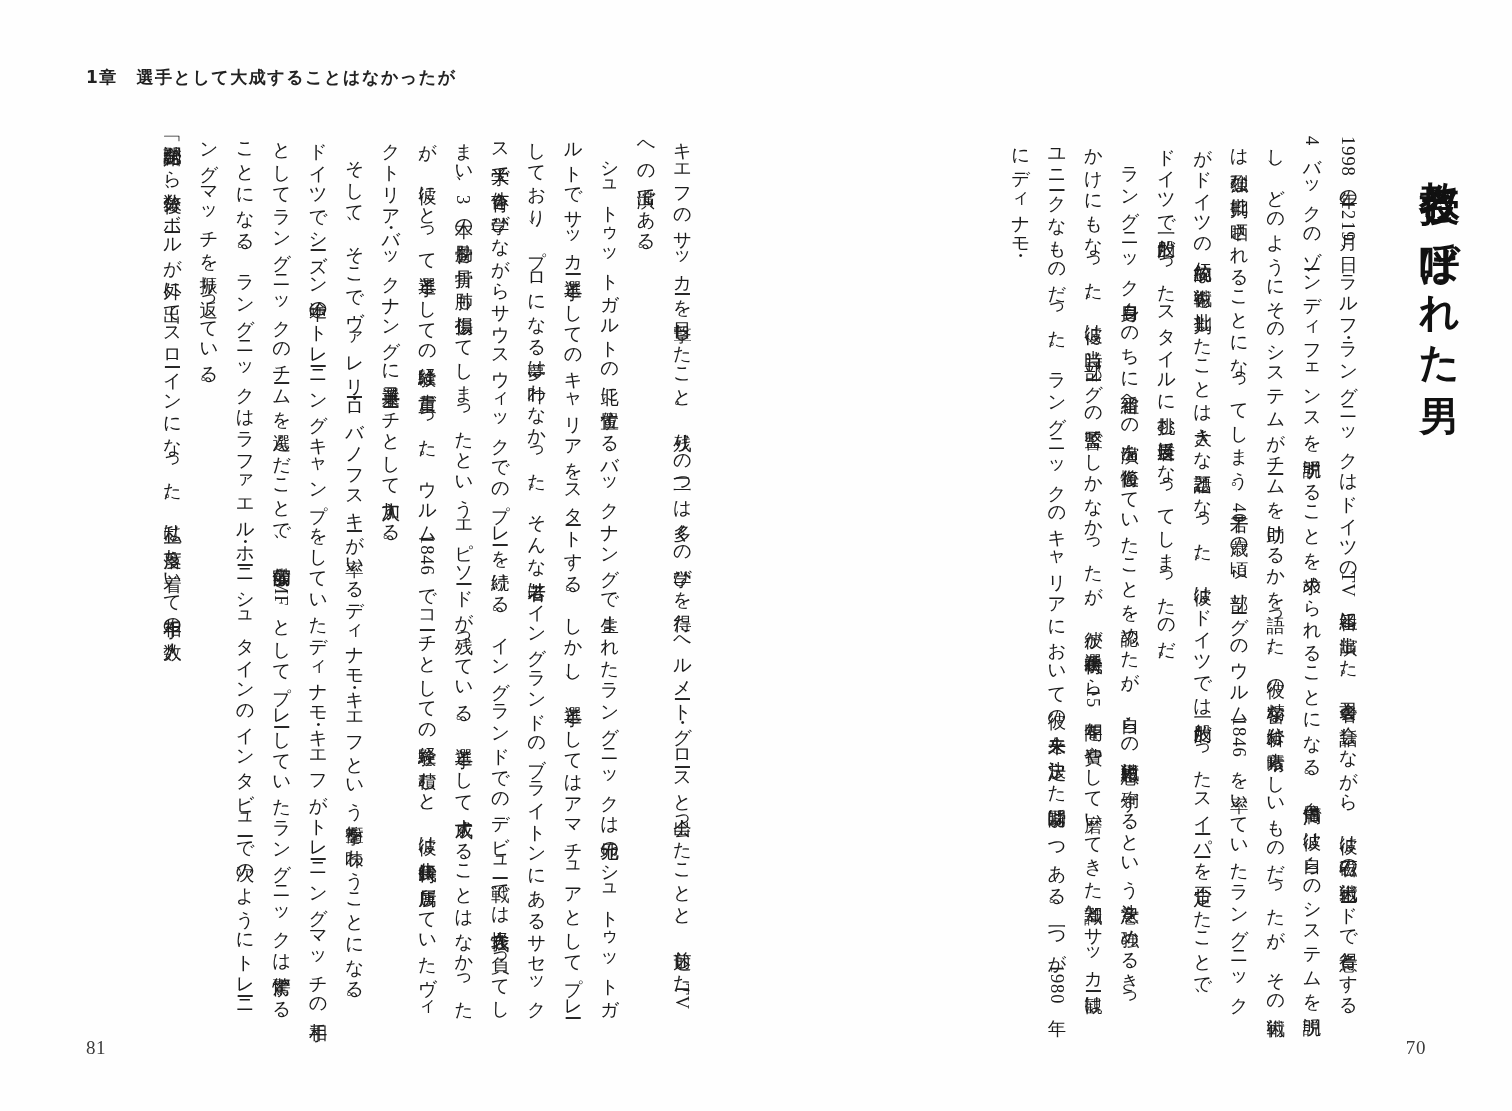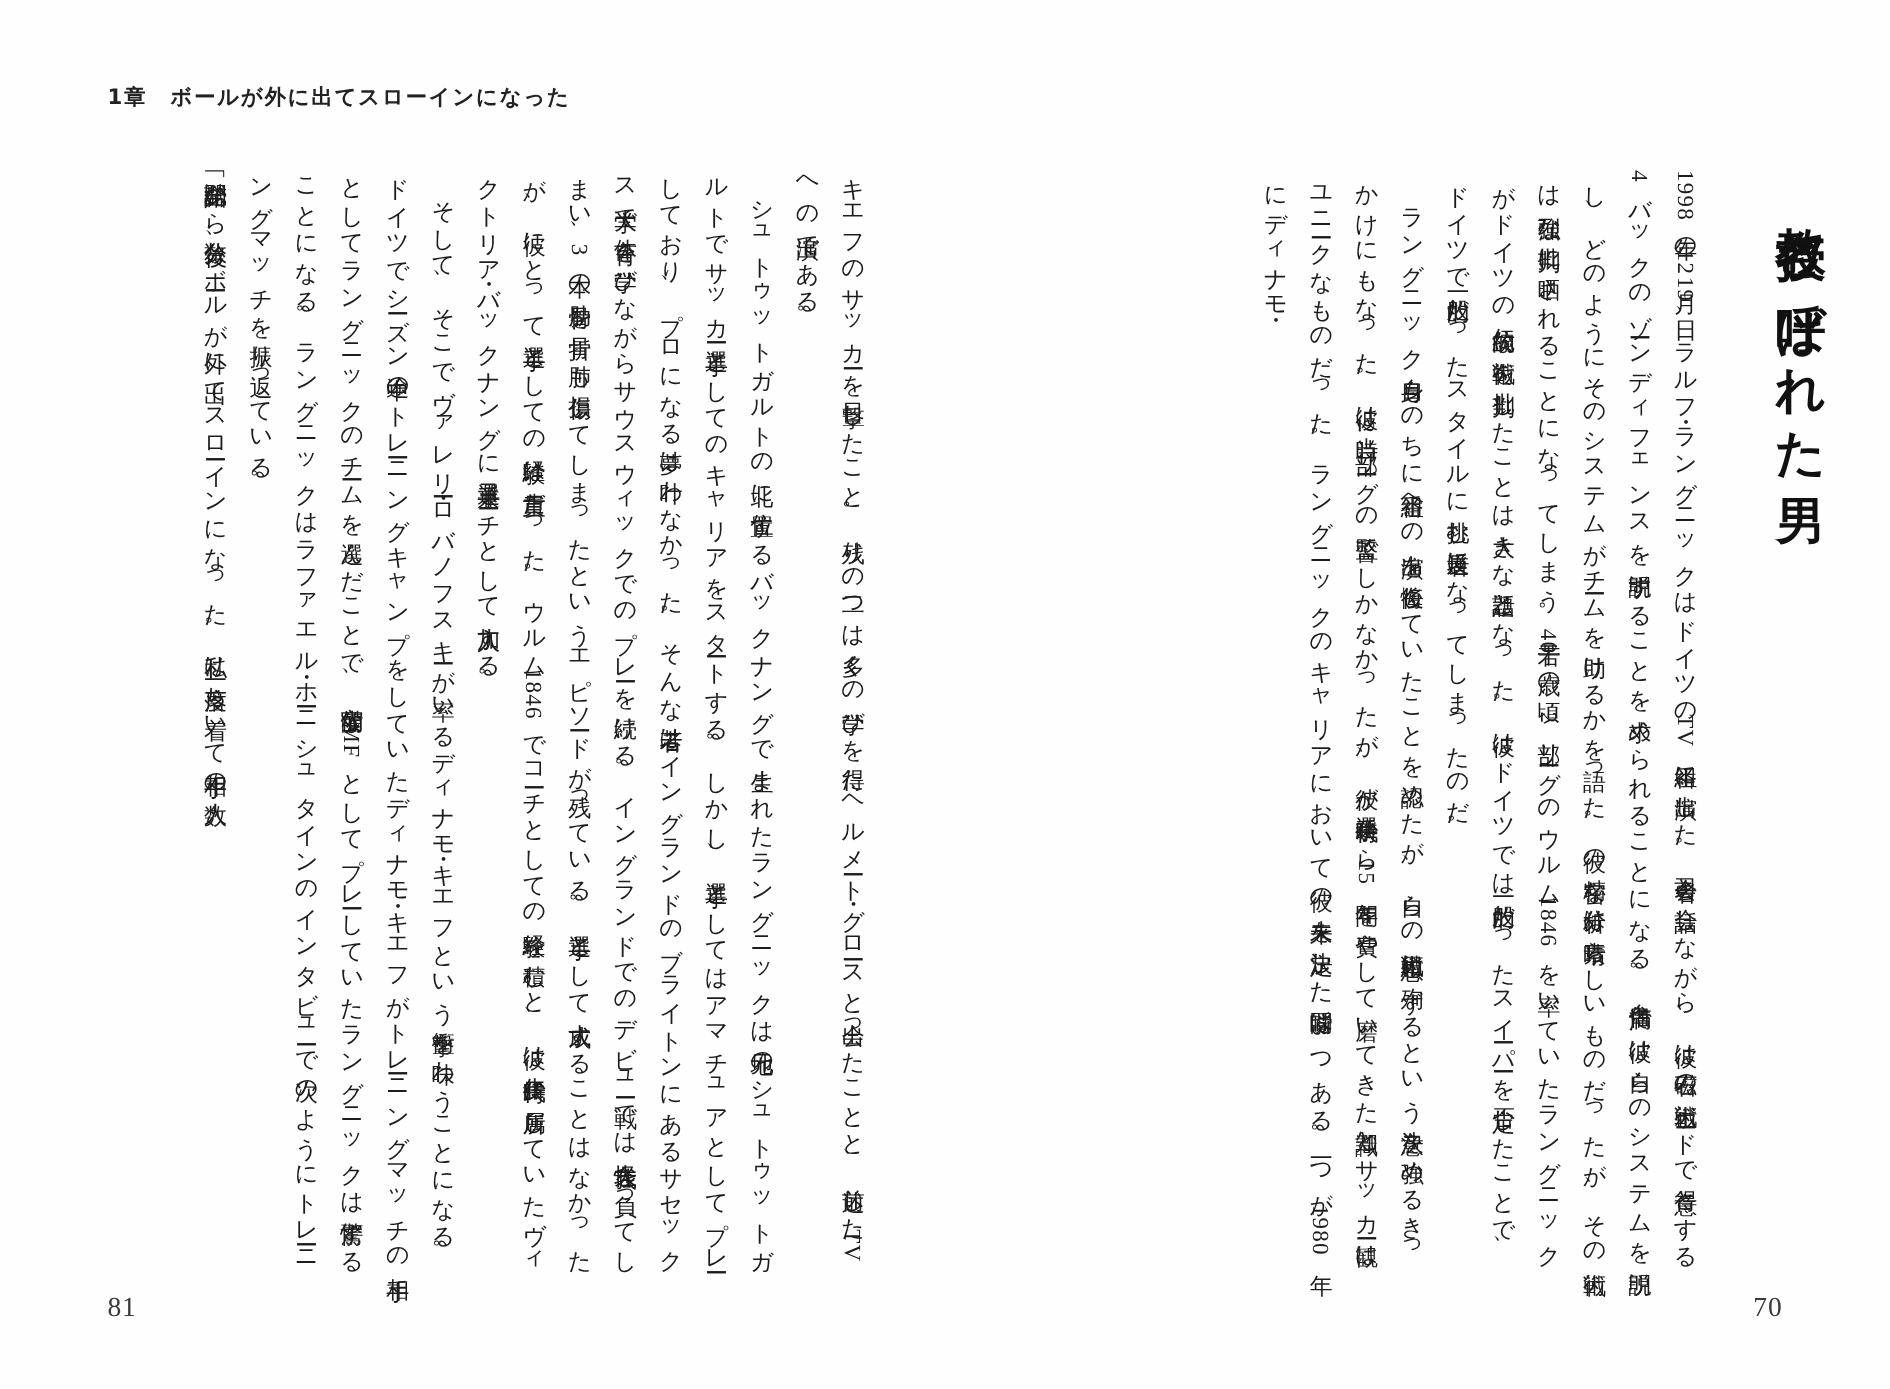--- a/index.html
+++ b/index.html
@@ -33,21 +33,21 @@
     letter-spacing: 0.09em;
     color: #222222;
     white-space: pre;
   }
 
   
   .folio {
     position: absolute;
     bottom: 52px;
     font-family: "Liberation Serif", "DejaVu Serif", serif;
-    font-size: 22px;
+    font-size: 19px;
     letter-spacing: 0.03em;
     color: #3a3a3a;
     font-variant-numeric: oldstyle-nums;
     text-align: right;
   }
   .folio-left  { left: 86px; }
   .folio-right { right: 86px; }
 
   
   .vtext {
@@ -137,21 +137,21 @@
     <div class="vtext body-right">
       <p class="noindent">1998年の12月19日、ラルフ・ラングニックはドイツのTV番組に出演した。司会者と会話しながら、彼は磁石の戦術ボードで得意とする4バックのゾーンディフェンスを説明することを求められることになる。自信満々で彼は自らのシステムを説明し、どのようにそのシステムがチームを助けるかを語った。彼の精密な分析は素晴らしいものだったが、その戦術は強烈な批判に晒されることになってしまう。若干40歳の頃、2部リーグのウルム1846を率いていたラングニックがドイツの伝統的な戦術を批判したことは大きな話題となった。彼はドイツでは一般的だったスイーパーを否定したことで、ドイツで一般的だったスタイルに挑む反逆者になってしまったのだ。</p>
       <p>ラングニック自身ものちに番組への出演を後悔していたことを認めたが、自らの戦術思想に殉ずるという決意を強めるきっかけにもなった。彼は当時2部リーグの監督でしかなかったが、彼が選手時代から15年間を費やして磨いてきた知識とサッカー観はユニークなものだった。ラングニックのキャリアにおいて彼の未来を決定した瞬間は3つある。一つが1980年にディナモ・</p>
     </div>
 
     <div class="folio folio-right">70</div>
   </div>
 
   <div class="page-left">
 
-    <div class="running-header">1章　ボールが外に出てスローインになった</div>
+    <div class="running-header">1章　選手として大成することはなかったが</div>
 
     <div class="vtext body-left">
       <p class="noindent">キエフのサッカーを目撃したこと。残りの二つは多くの学びを得たヘルメート・グロースと出会ったことと、前述したTVへの出演である。</p>
       <p>シュトゥットガルトの北に位置するバックナングで生まれたラングニックは地元のシュトゥットガルトでサッカー選手としてのキャリアをスタートする。しかし、選手としてはアマチュアとしてプレーしており、プロになる夢は叶わなかった。そんな若者はイングランドのブライトンにあるサセックス大学で体育を学びながらサウスウィックでのプレーを続ける。イングランドでのデビュー戦では大怪我を負ってしまい、3本の肋骨を骨折、肺も損傷してしまったというエピソードが残っている。選手として大成することはなかったが、彼にとって選手としての経験は貴重だった。ウルム1846でコーチとしての経験を積むと、彼は少年時代に所属していたヴィクトリア・バックナングに選手兼コーチとして加入する。</p>
       <p>そして、そこでヴァレリー・ロバノフスキーが率いるディナモ・キエフという衝撃を味わうことになる。ドイツでシーズン途中のトレーニングキャンプをしていたディナモ・キエフがトレーニングマッチの相手としてラングニックのチームを選んだことで、守備的なMFとしてプレーしていたラングニックは驚愕することになる。ラングニックはラファエル・ホーニシュタインのインタビューで次のようにトレーニングマッチを振り返っている。</p>
       <p class="noindent">「試合開始から数分後、ボールが外に出てスローインになった。私は一度落ち着いて相手の人数</p>
     </div>
 
     <div class="folio folio-left">81</div>
   </div>

